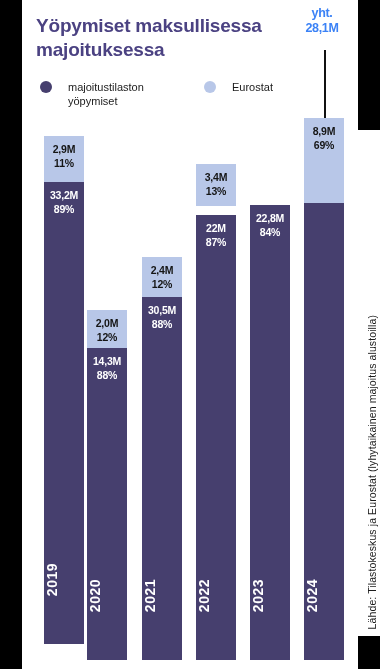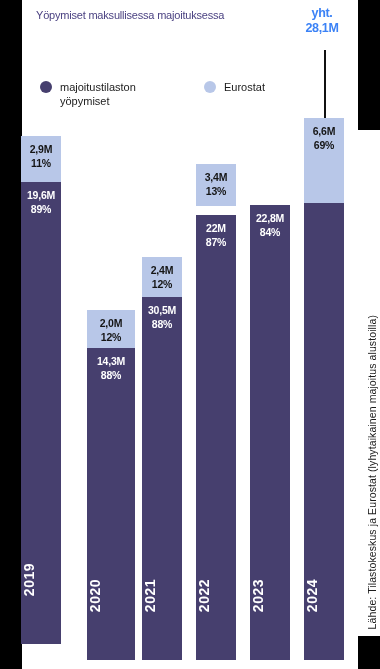--- a/index.html
+++ b/index.html
@@ -27,25 +27,25 @@
     background: #000000;
   }
   .rail-left  { left: 0;  top: 0;   width: 22px; height: 669px; }
   .rail-right { right: 0; top: 0;   width: 22px; height: 130px; }
   .rail-right-bottom { right: 0; bottom: 0; width: 22px; height: 33px; }
 
   
   .title {
     position: absolute;
     left: 36px;
-    top: 8px;
+    top: 14px;
     width: 238px;
     color: #4b4282;
-    font-size: 11px;
-    font-weight: normal;
+    font-size: 19px;
+    font-weight: bold;
     line-height: 1.28;
     letter-spacing: -0.2px;
   }
 
   
   .total-wrap {
     position: absolute;
     left: 286px;
     top: 6px;
     width: 72px;
@@ -84,21 +84,21 @@
   .legend-dot {
     width: 12px;
     height: 12px;
     border-radius: 50%;
     flex: 0 0 auto;
     margin-top: 1px;
   }
   .legend-dot.dark  { background: #463f6e; }
   .legend-dot.light { background: #b8c7e8; }
   .legend-text {
-    margin-left: 8px;
+    margin-left: 16px;
     font-size: 11px;
     color: #1b1b1b;
     line-height: 1.28;
   }
 
   
   .plot {
     position: absolute;
     left: 0;
     top: 0;
@@ -187,36 +187,36 @@
       <span class="legend-dot dark"></span>
       <span class="legend-text">majoitustilaston yöpymiset</span>
     </div>
     <div class="legend-item legend-item-2">
       <span class="legend-dot light"></span>
       <span class="legend-text">Eurostat</span>
     </div>
   </div>
 
   <div class="plot" id="plot">
-      <div class="bar" style="left: 21px; height: 524px;">
+      <div class="bar" style="left: 44px; height: 524px;">
         <div class="seg seg-light" style="height: 46px;">
           <div class="seg-labels">
             <span class="seg-val">2,9M</span>
             <span class="seg-pct">11%</span>
           </div>
         </div>
         <div class="seg seg-dark" style="top: 46px; height: 462px;">
           <div class="seg-labels">
-            <span class="seg-val">19,6M</span>
+            <span class="seg-val">33,2M</span>
             <span class="seg-pct">89%</span>
           </div>
           <div class="year">2019</div>
         </div>
       </div>
-      <div class="bar" style="left: 87px; height: 350px; padding-left: 8px;">
+      <div class="bar" style="left: 87px; height: 350px;">
         <div class="seg seg-light" style="height: 38px;">
           <div class="seg-labels">
             <span class="seg-val">2,0M</span>
             <span class="seg-pct">12%</span>
           </div>
         </div>
         <div class="seg seg-dark" style="top: 38px; height: 312px;">
           <div class="seg-labels">
             <span class="seg-val">14,3M</span>
             <span class="seg-pct">88%</span>
@@ -259,21 +259,21 @@
           <div class="seg-labels">
             <span class="seg-val">22,8M</span>
             <span class="seg-pct">84%</span>
           </div>
           <div class="year">2023</div>
         </div>
       </div>
       <div class="bar" style="left: 304px; height: 542px;">
         <div class="seg seg-light" style="height: 85px;">
           <div class="seg-labels">
-            <span class="seg-val">6,6M</span>
+            <span class="seg-val">8,9M</span>
             <span class="seg-pct">69%</span>
           </div>
         </div>
         <div class="seg seg-dark" style="top: 85px; height: 457px;">
           <div class="year">2024</div>
         </div>
       </div>
     </div>
 
   <div class="source">Lähde: Tilastokeskus ja Eurostat (lyhytaikainen majoitus alustoilla)</div>

